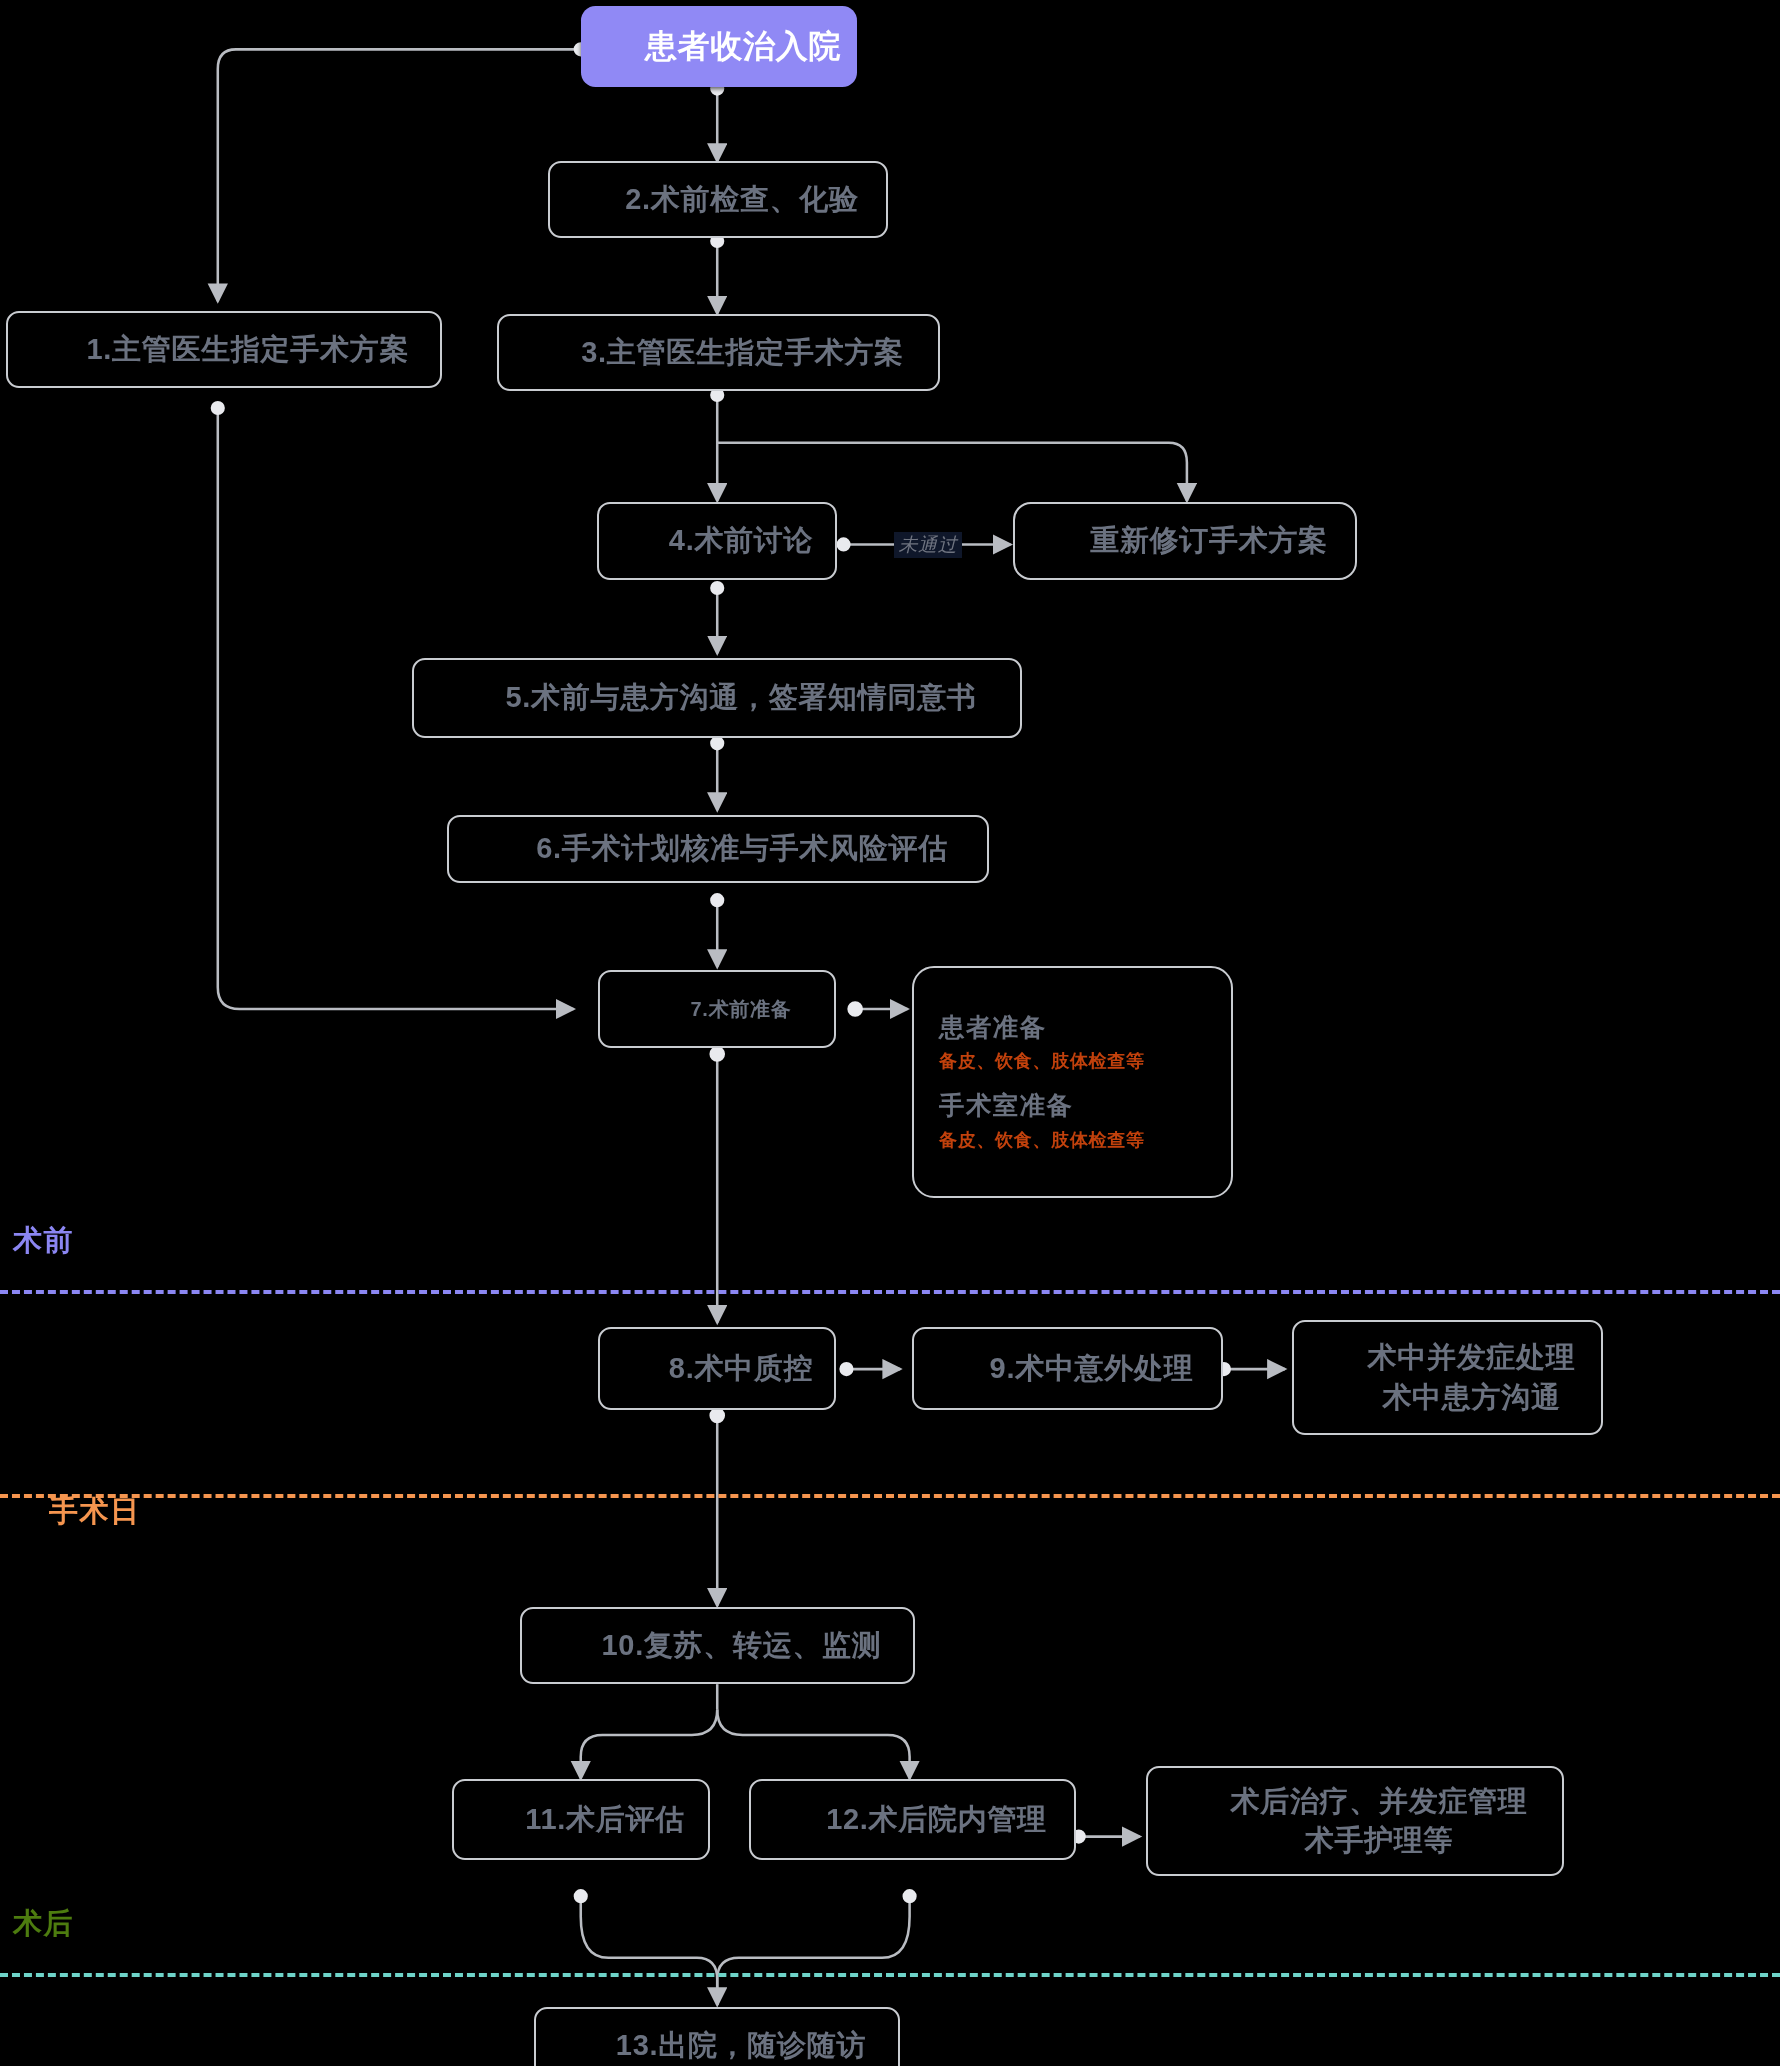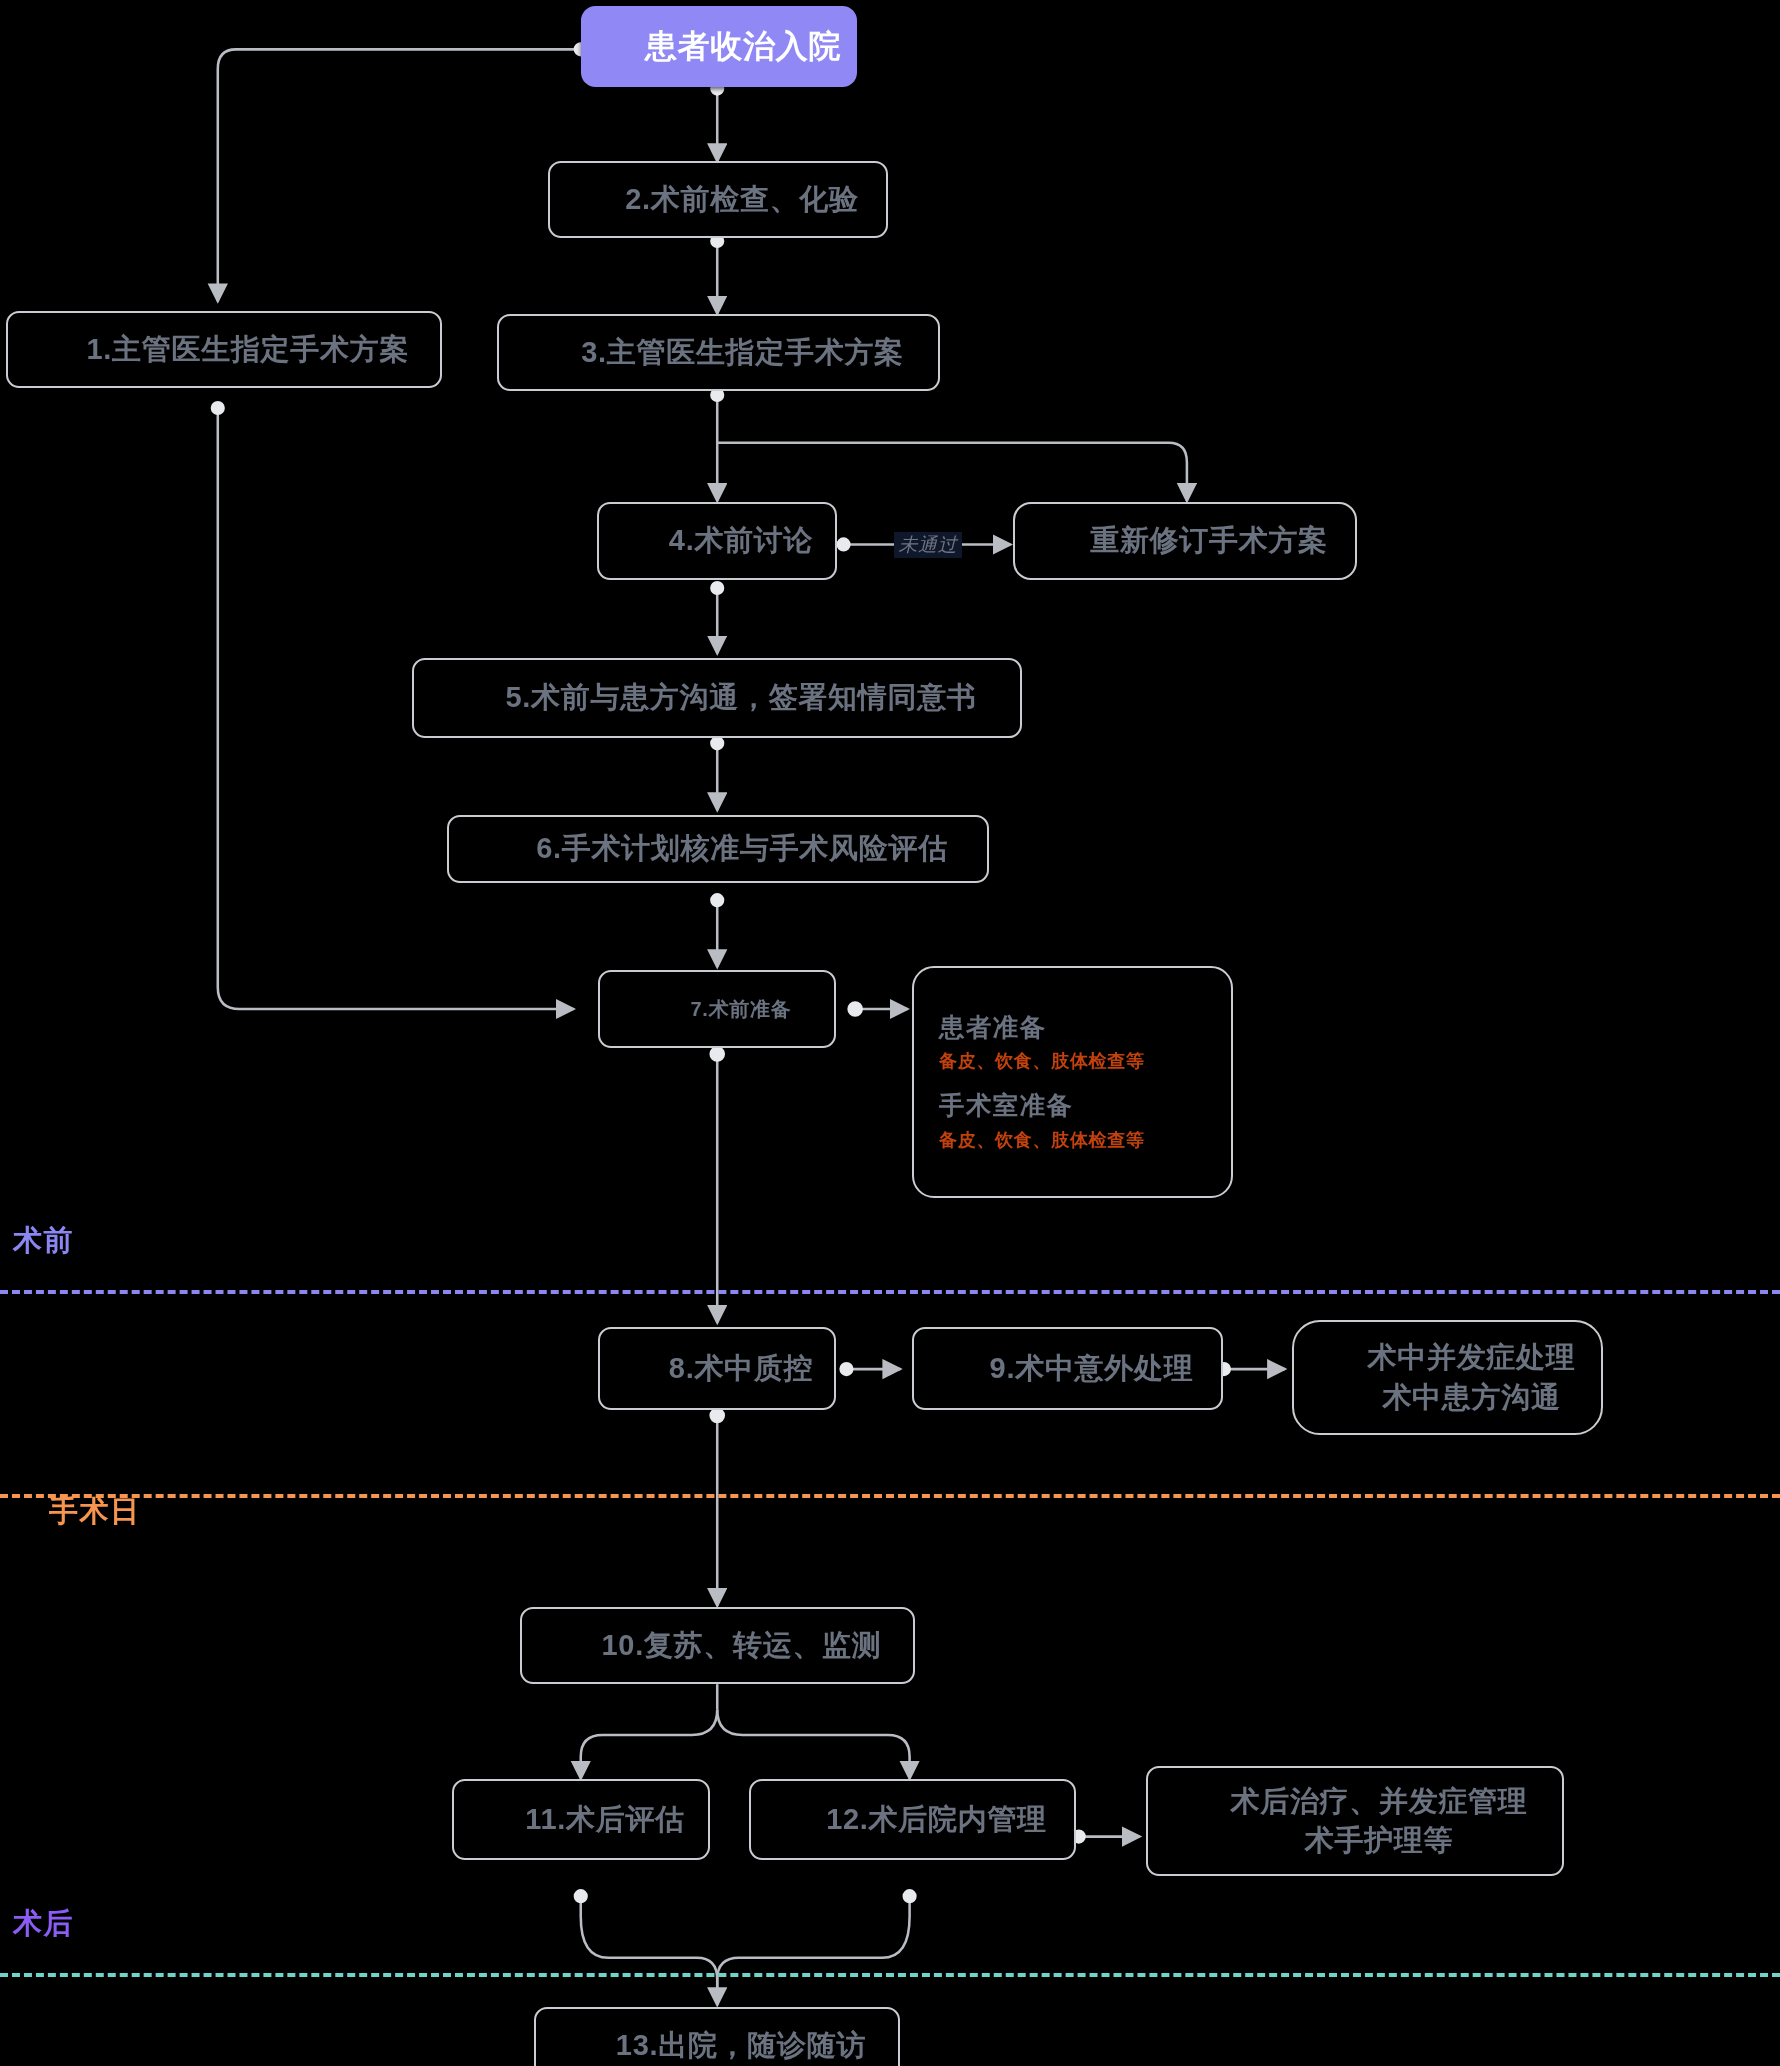--- a/index.html
+++ b/index.html
@@ -62,21 +62,21 @@
   .divider.pre{border-top-color:#8b86f2;}
   .divider.opday{border-top-color:#f5954f;}
   .divider.post{border-top-color:#6ed3c8;}
 
   .phase-label{
     position:absolute;
     font-size:29px;font-weight:bold;letter-spacing:1.5px;
   }
   .phase-label.pre{color:#8b86f2;}
   .phase-label.opday{color:#f5954f;}
-  .phase-label.post{color:#8b5cf6;}
+  .phase-label.post{color:#4d7c0f;}
 
   .edge-label{
     position:absolute;
     color:#6f7480;
     font-size:19px;
     font-weight:normal;
     letter-spacing:0.7px;
     background:#0f172a;
     padding:0 4.4px;
     font-style:italic;
@@ -181,21 +181,21 @@
     <div class="dsub">备皮、饮食、肢体检查等</div>
   </div>
 
   <div class="phase-label pre" style="left:13px;top:1221px;">术前</div>
   <div class="divider pre" style="top:1290px;"></div>
 
   <div class="node" style="left:598px;top:1327px;width:238px;height:83px;font-size:29px;">8.术中质控</div>
 
   <div class="node" style="left:912px;top:1327px;width:311px;height:83px;font-size:29px;">9.术中意外处理</div>
 
-  <div class="node" style="left:1292px;top:1320px;width:311px;height:115px;font-size:29px;border-radius:28px;">
+  <div class="node" style="left:1292px;top:1320px;width:311px;height:115px;font-size:29px;">
     <span class="line">术中并发症处理</span>
     <span class="line">术中患方沟通</span>
   </div>
 
   <div class="phase-label opday" style="left:13px;top:1492px;margin-left:36px;">手术日</div>
   <div class="divider opday" style="top:1494px;"></div>
 
   <div class="node" style="left:520px;top:1607px;width:395px;height:77px;font-size:29px;">10.复苏、转运、监测</div>
 
   <div class="node" style="left:452px;top:1779px;width:258px;height:81px;font-size:29px;">11.术后评估</div>

